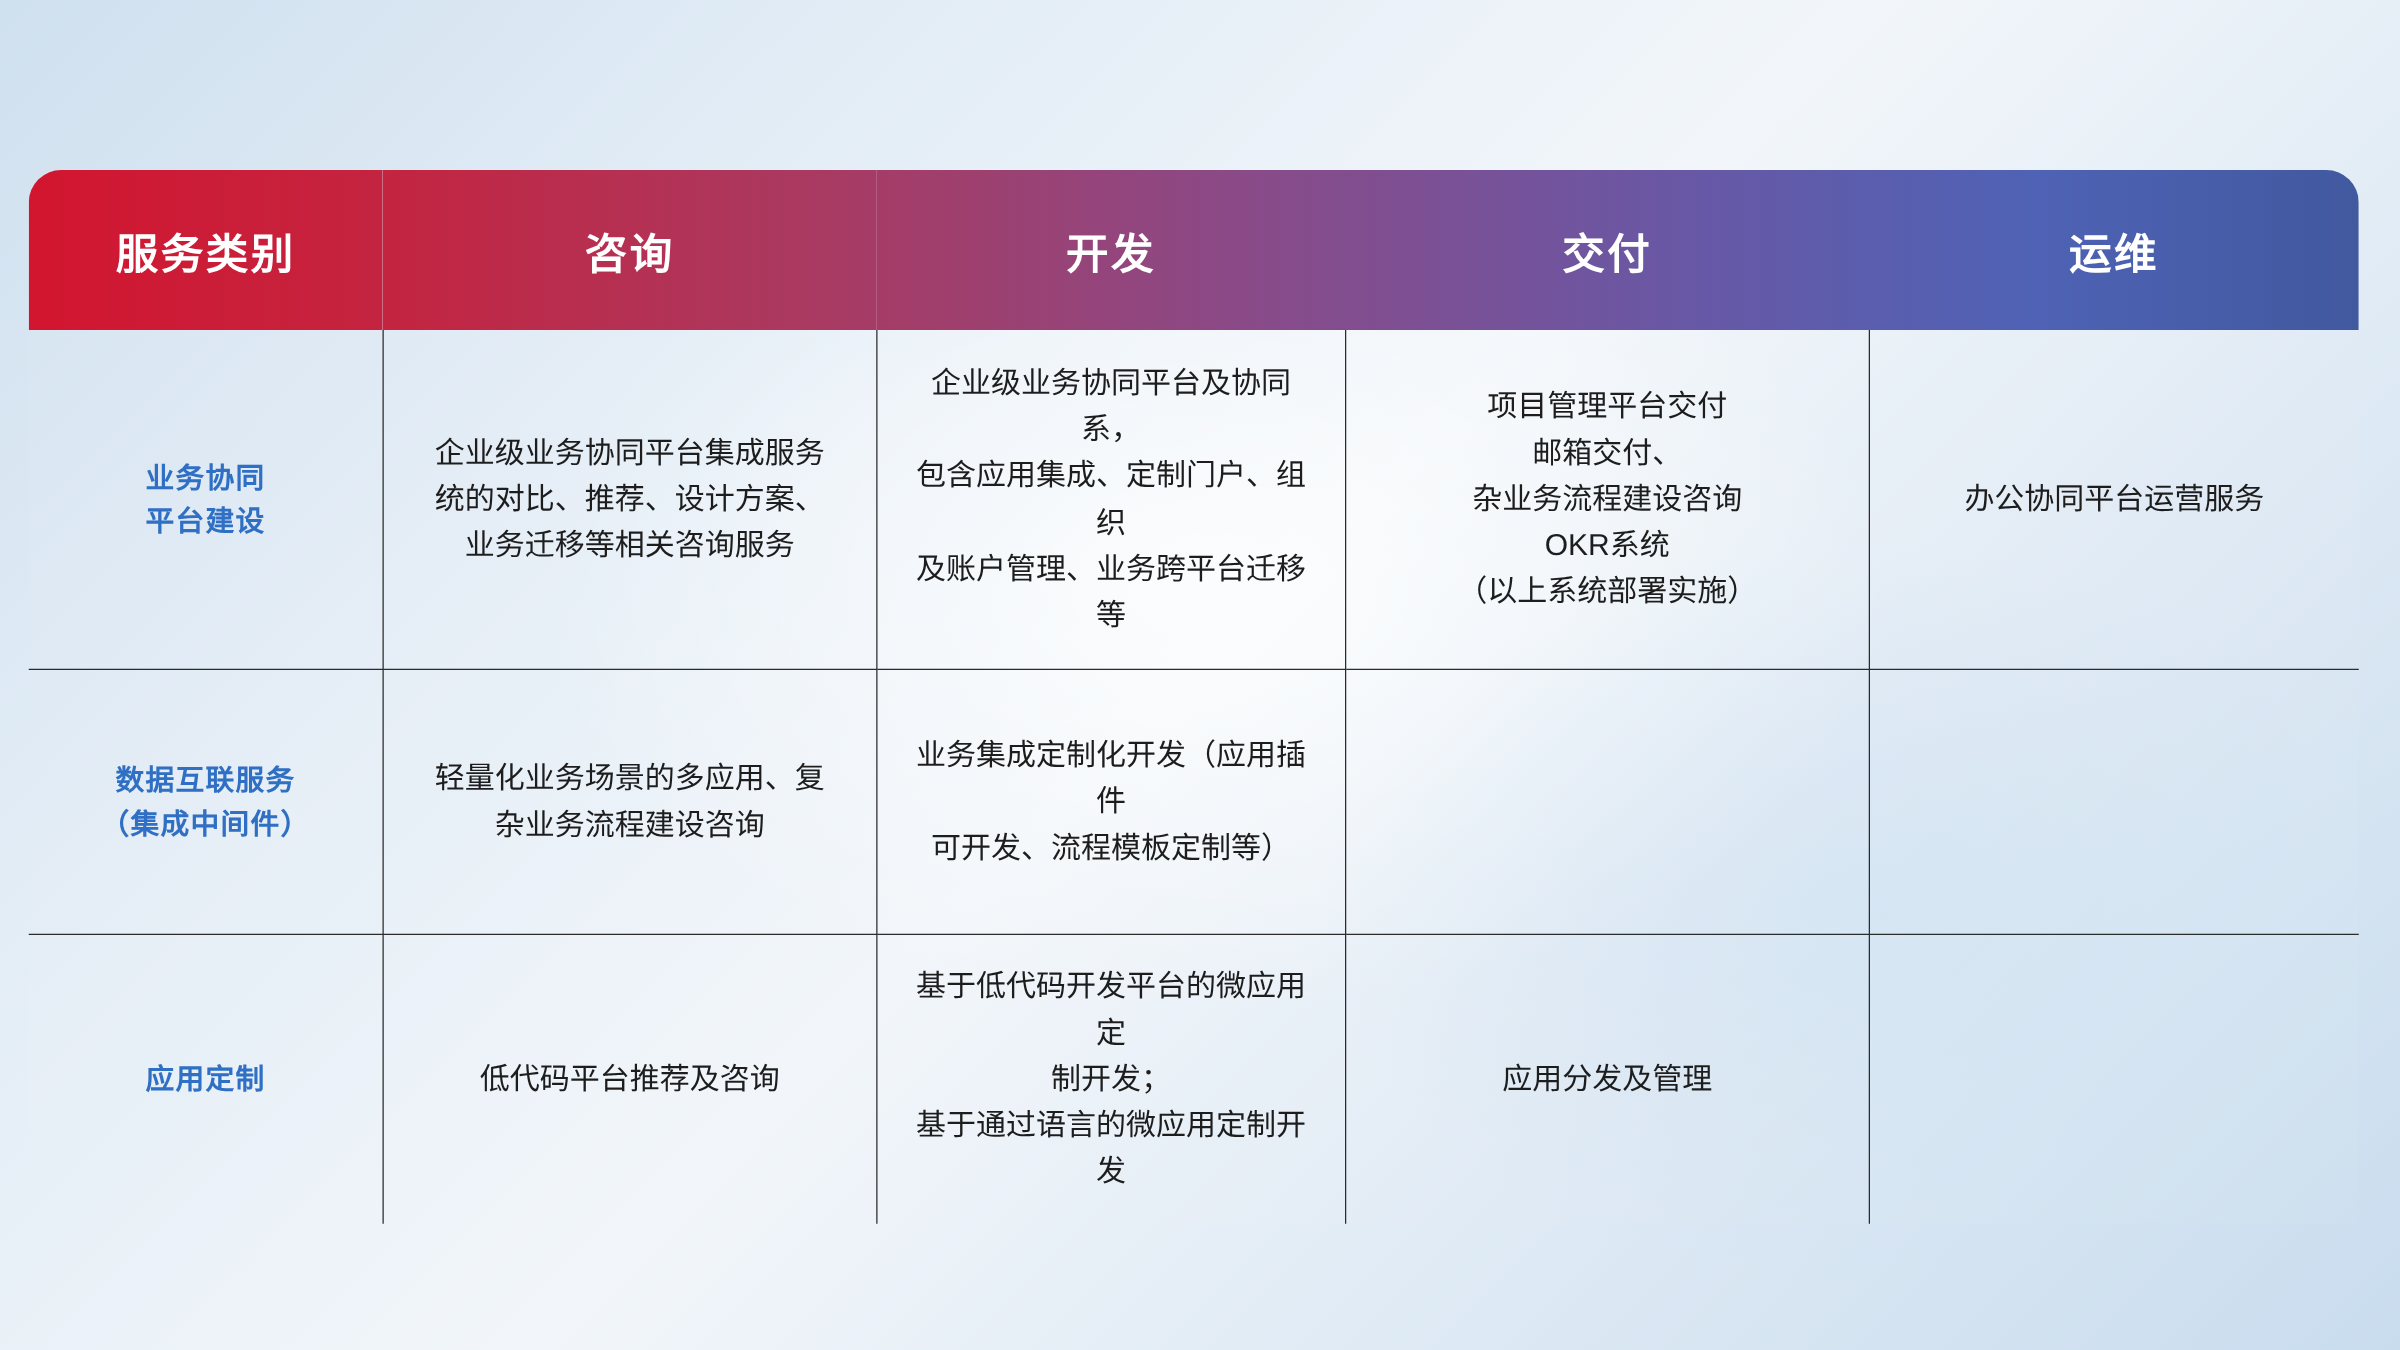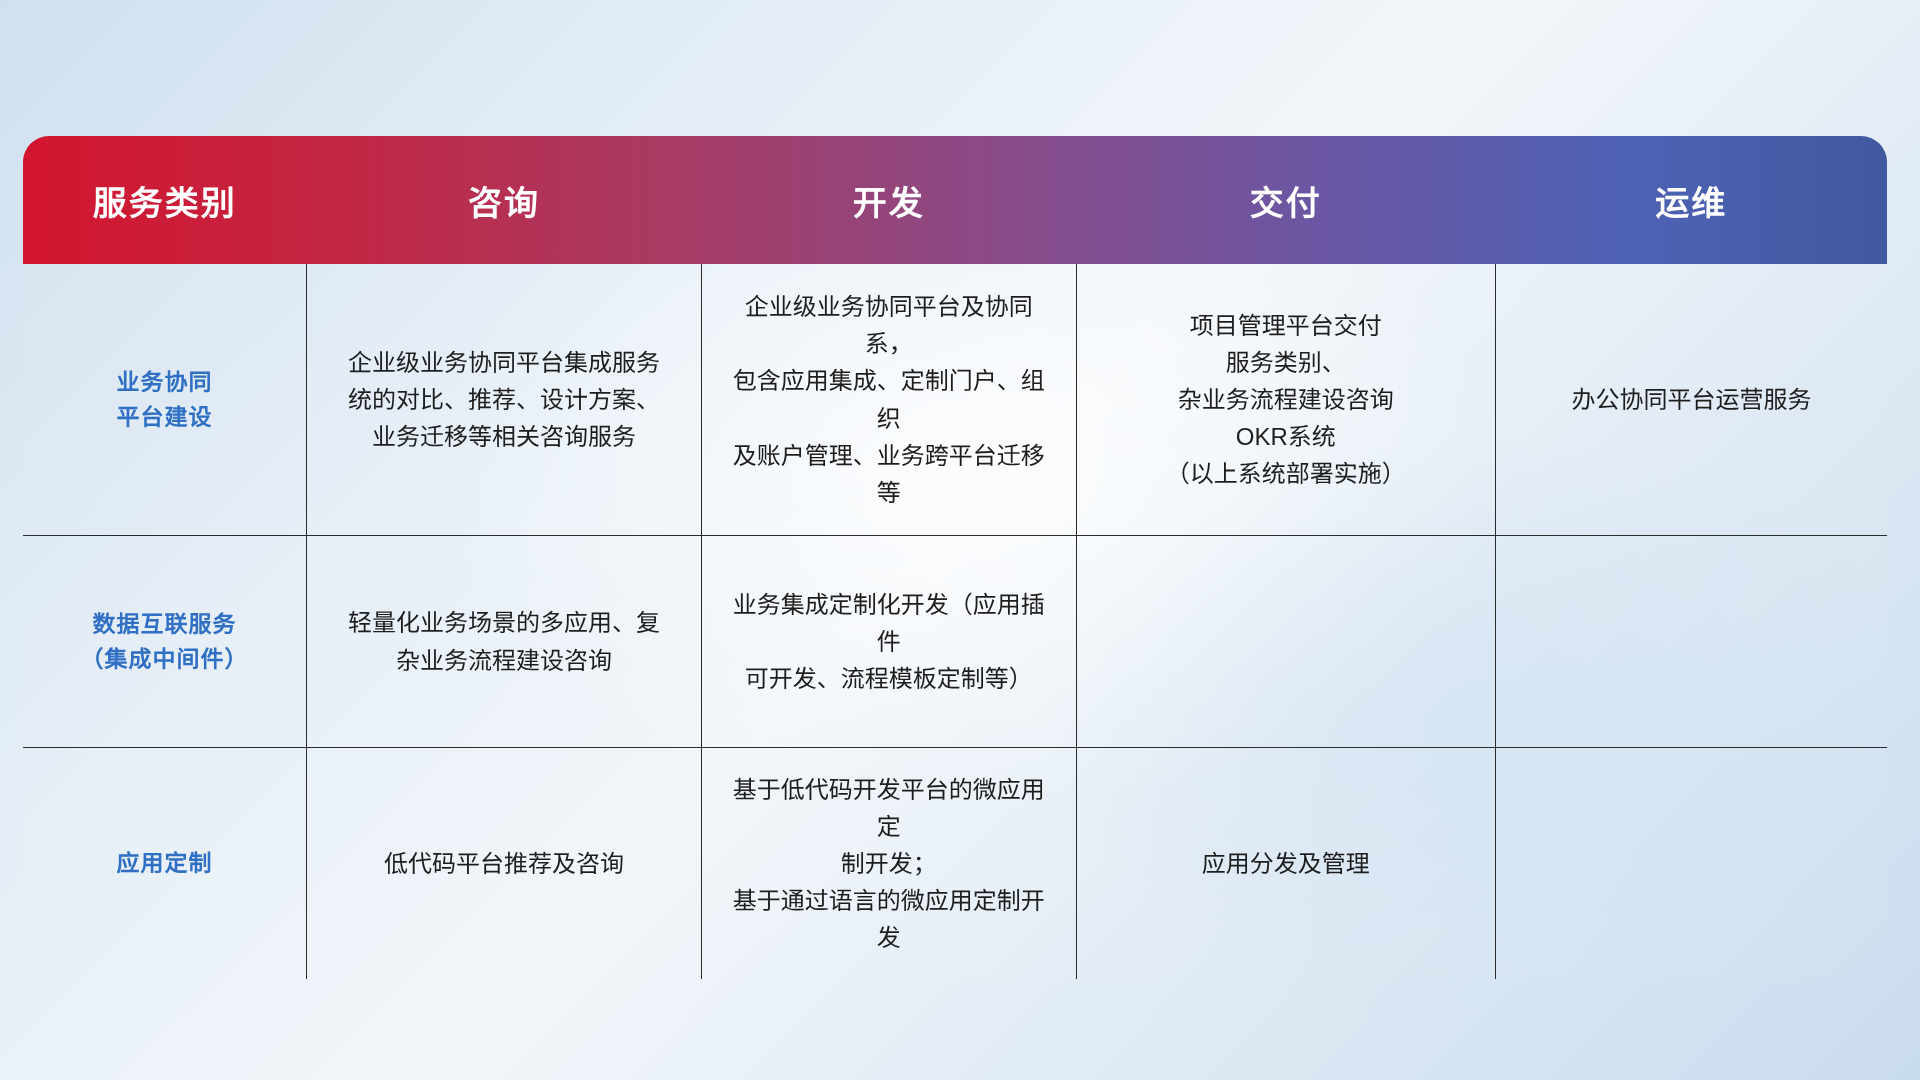--- a/index.html
+++ b/index.html
@@ -134,21 +134,21 @@
           <span class="cell-line">统的对比、推荐、设计方案、</span>
           <span class="cell-line">业务迁移等相关咨询服务</span>
         </td>
         <td>
           <span class="cell-line">企业级业务协同平台及协同系，</span>
           <span class="cell-line">包含应用集成、定制门户、组织</span>
           <span class="cell-line">及账户管理、业务跨平台迁移等</span>
         </td>
         <td>
           <span class="cell-line">项目管理平台交付</span>
-          <span class="cell-line">服务类别、</span>
+          <span class="cell-line">邮箱交付、</span>
           <span class="cell-line">杂业务流程建设咨询</span>
           <span class="cell-line">OKR系统</span>
           <span class="cell-line">（以上系统部署实施）</span>
         </td>
         <td>
           <span class="cell-line">办公协同平台运营服务</span>
         </td>
       </tr>
 
       <tr class="row-2">

